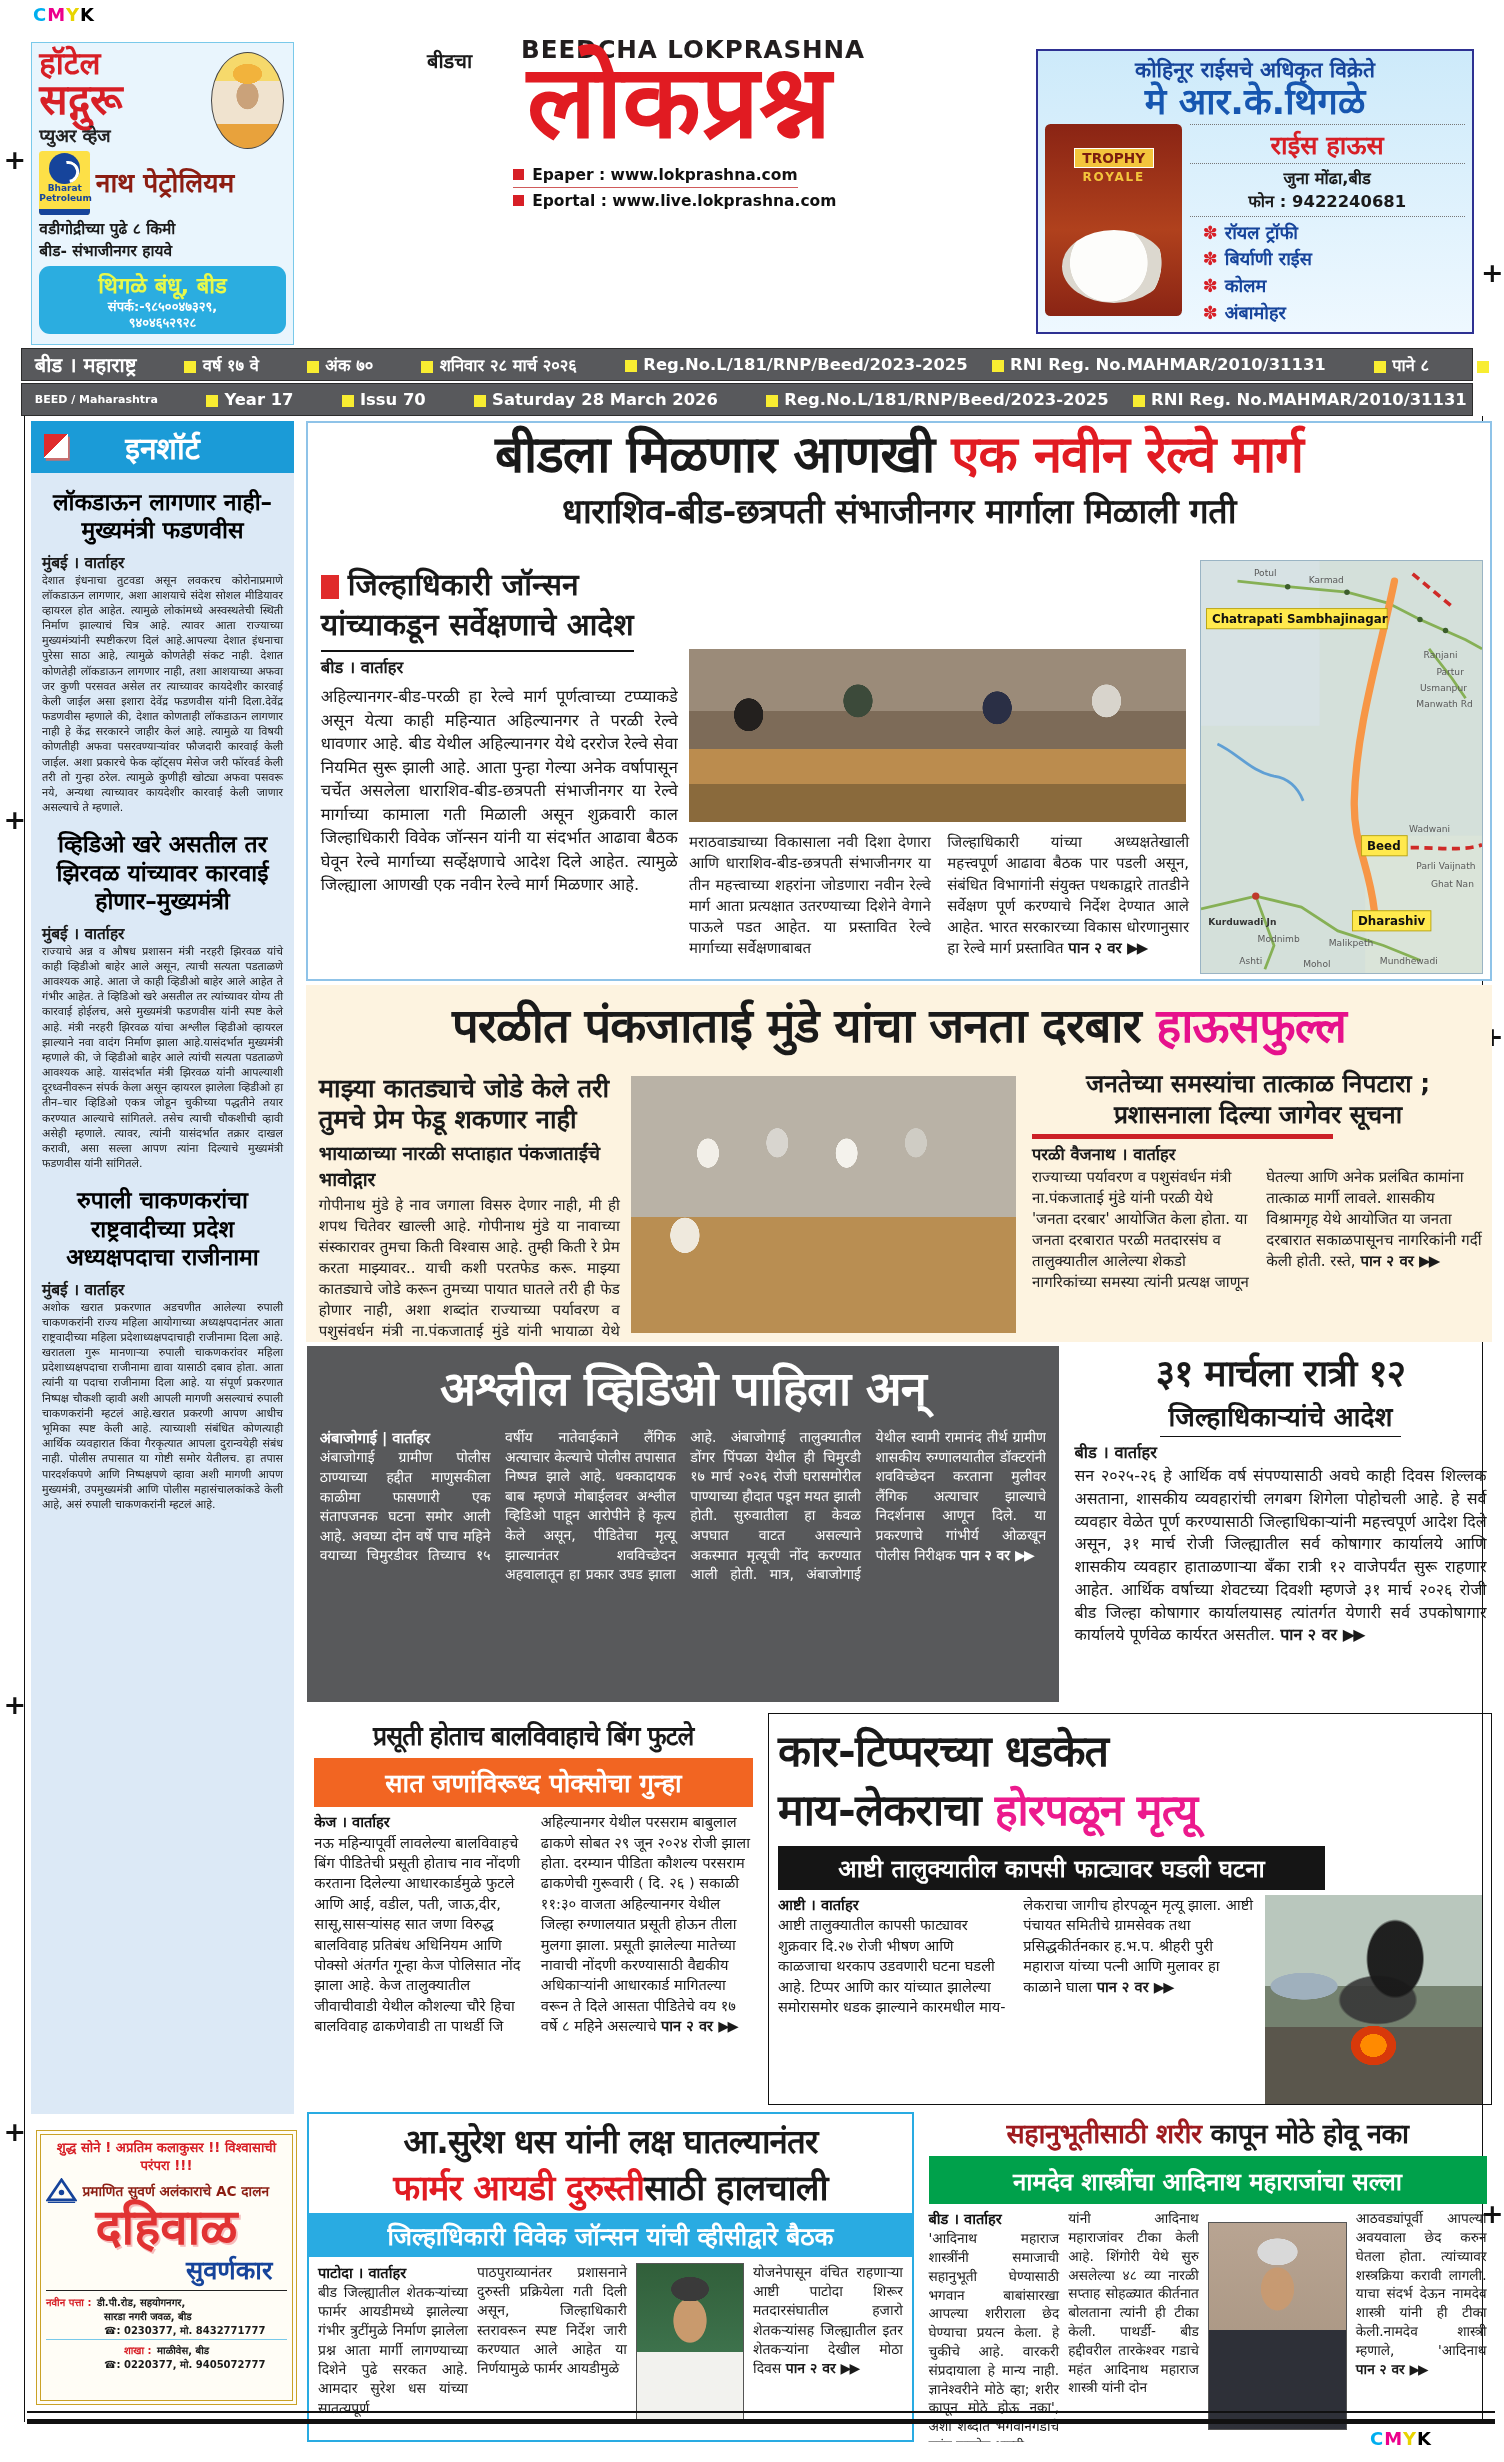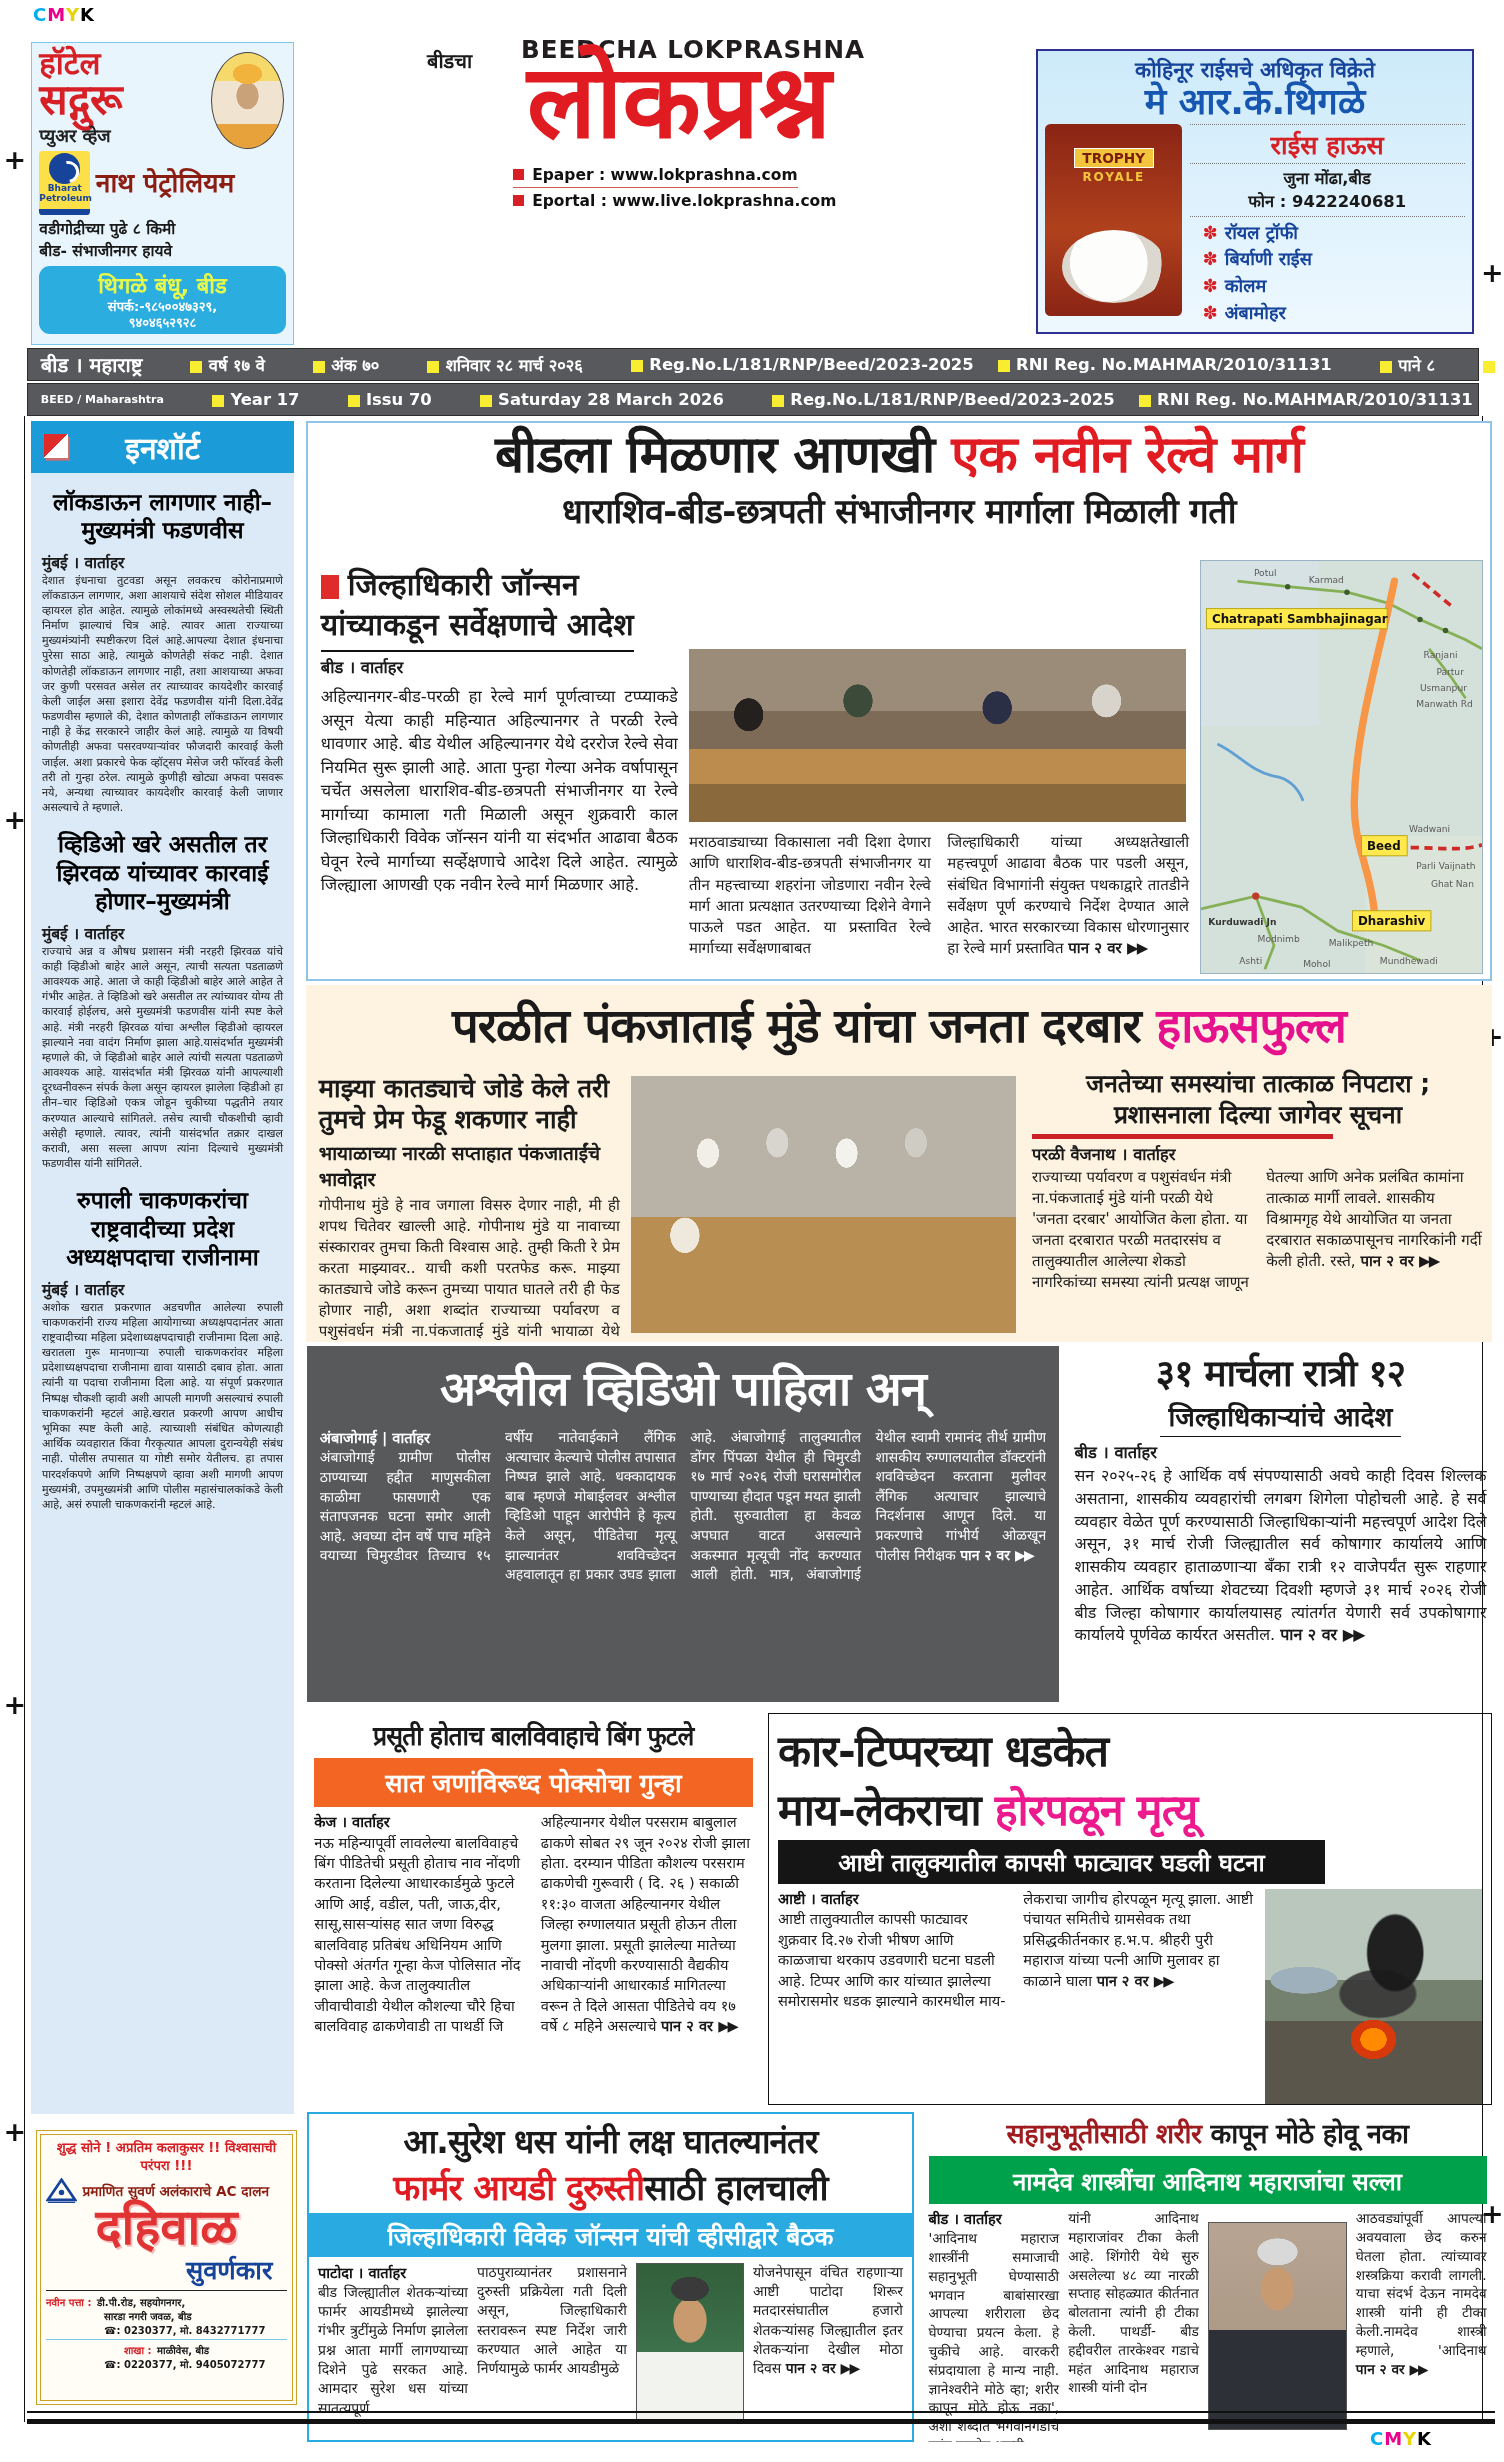--- a/index.html
+++ b/index.html
@@ -58,21 +58,21 @@
   .ar-bag-sub{display:block;color:#f3c53c;font-weight:bold;font-size:12px;letter-spacing:1.8px;margin-top:1.8px;}
   .ar-bag::after{content:"";position:absolute;left:16.4px;bottom:12.8px;width:104px;height:73px;border-radius:50%;
      background:radial-gradient(circle at 45% 45%,#fdfdfb 0 55%,#dcd8cf 56% 75%,transparent 76%);}
   .ar-right{flex:1;}
   .ar-shop{color:#d71f26;font-weight:bold;font-size:25.5px;text-align:center;border-top:1.8px dotted #777;border-bottom:1.8px dotted #777;padding:1.8px 0;}
   .ar-addr{font-weight:bold;font-size:16.4px;text-align:center;margin-top:2.7px;}
   .ar-phone{font-weight:bold;font-size:16.4px;text-align:center;border-bottom:1.8px dotted #777;padding-bottom:3.6px;}
   .ar-it{font-weight:bold;font-size:18px;color:#16449b;margin-top:2.7px;padding-left:12.8px;}
   .ar-star{color:#d71f26;margin-right:7.3px;}
   
-  .strip{left:27px;width:1452px;height:33px;background:#58595c;border:1.8px solid #2c2c2c;box-sizing:border-box;color:#fff;display:flex;align-items:center;padding:0 12.8px;gap:24px;}
+  .strip{left:21px;width:1452px;height:33px;background:#58595c;border:1.8px solid #2c2c2c;box-sizing:border-box;color:#fff;display:flex;align-items:center;padding:0 12.8px;gap:24px;}
   .strip .it{white-space:nowrap;font-weight:bold;font-size:16.4px;}
   .strip1{top:348px;}
   .strip2{top:383px;}
   .strip2 .first{font-size:11px;}
   .strip .grow{flex:1;}
   
   .frame{left:24px;top:416px;width:1457px;height:2006px;border-left:1.8px solid #111;border-right:1.8px solid #111;pointer-events:none;}
   .botline{left:27px;top:2419px;width:1468px;height:4.6px;background:#111;}
   .botline2{left:27px;top:2411px;width:1468px;height:1.8px;background:#111;}
   
@@ -149,21 +149,21 @@
   
   .pocso{left:307px;top:1711px;width:453px;height:394px;box-sizing:border-box;padding:5.5px 7.3px;}
   .pocso-h{font-size:26.4px;font-weight:bold;letter-spacing:-0.9px;transform:scaleX(.94);transform-origin:center;}
   .pocso-ban{margin-top:5.5px;background:#f26522;color:#fff;font-weight:bold;font-size:25.5px;text-align:center;padding:7.3px 0;}
   .pocso-body{margin-top:5.5px;font-size:14.6px;line-height:1.4;column-count:2;column-gap:14.6px;height:274px;overflow:hidden;}
   
   .car{left:768px;top:1713px;width:724px;height:392px;border:1.8px solid #111;box-sizing:border-box;padding:5.5px 9px;}
   .car-h1{font-size:43px;font-weight:bold;letter-spacing:-0.9px;}
   .car-h2{font-size:43px;font-weight:bold;letter-spacing:-0.9px;}
   .car-h2 .mag{color:#ec1a8d;}
-  .car-ban{margin-top:2px;width:547px;background:#151515;color:#fff;font-weight:bold;font-size:24px;text-align:center;padding:5.5px 0;}
+  .car-ban{margin-top:8px;width:547px;background:#151515;color:#fff;font-weight:bold;font-size:24px;text-align:center;padding:5.5px 0;}
   .car-row{display:flex;margin-top:5.5px;gap:11px;}
   .car-txt{flex:1;font-size:14.6px;line-height:1.4;column-count:2;column-gap:14.6px;height:228px;overflow:hidden;}
   .photo-fire{flex:0 0 217px;height:228px;
      background:
       radial-gradient(47px 64px at 60% 28%,rgba(25,25,25,.96) 0 58%,transparent 62%),
       radial-gradient(64px 40px at 52% 46%,rgba(55,55,55,.9) 0 58%,transparent 62%),
       radial-gradient(31px 27px at 50% 66%,#ff8a00 0 42%,#d8390a 43% 72%,transparent 74%),
       radial-gradient(55px 22px at 18% 40%,#9fb0bd 0 60%,transparent 62%),
       linear-gradient(180deg,#b9c7bd 0 40%,#74816f 40% 58%,#5a564c 58% 100%);}
   

